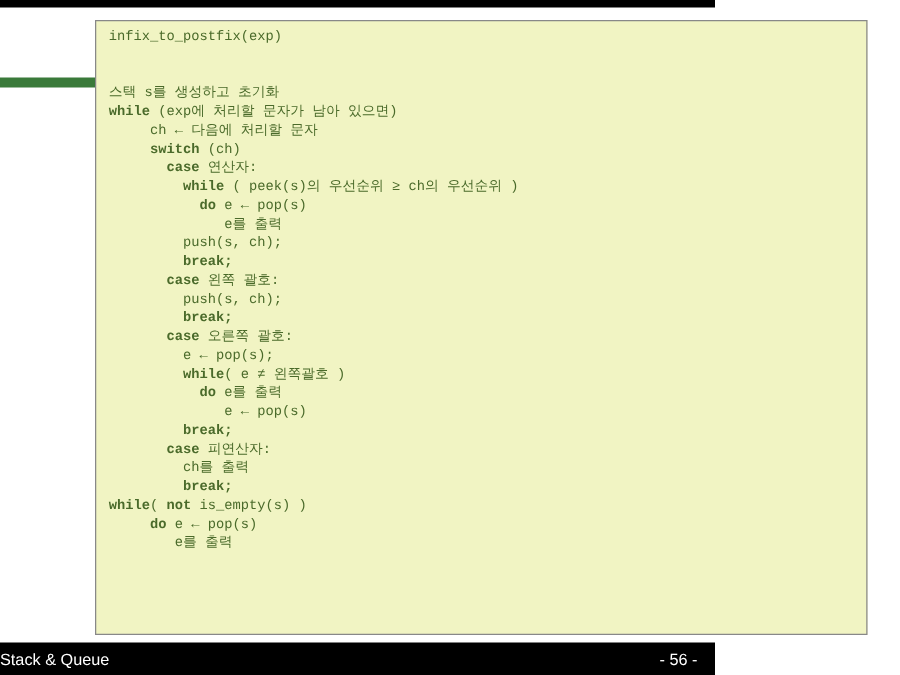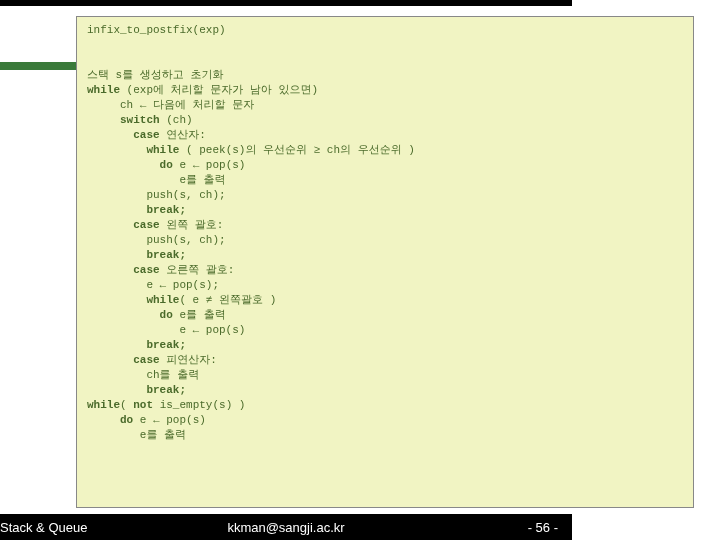--- a/index.html
+++ b/index.html
@@ -120,16 +120,15 @@
 <span class="kw">       case</span><span> 피연산자:</span>
 <span>         ch를 출력</span>
 <span class="kw">         break;</span>
 <span class="kw">while</span><span>( </span><span class="kw">not</span><span> is_empty(s) )</span>
 <span class="kw">     do</span><span> e ← pop(s)</span>
 <span>        e를 출력</span></pre>
   </div>
 
   <div class="footer">
     <div class="left">Stack &amp; Queue</div>
-    <div class="center">kkman@sangji.ac.kr</div>
     <div class="right">- 56 -</div>
   </div>
 </div>
 
 </body></html>

